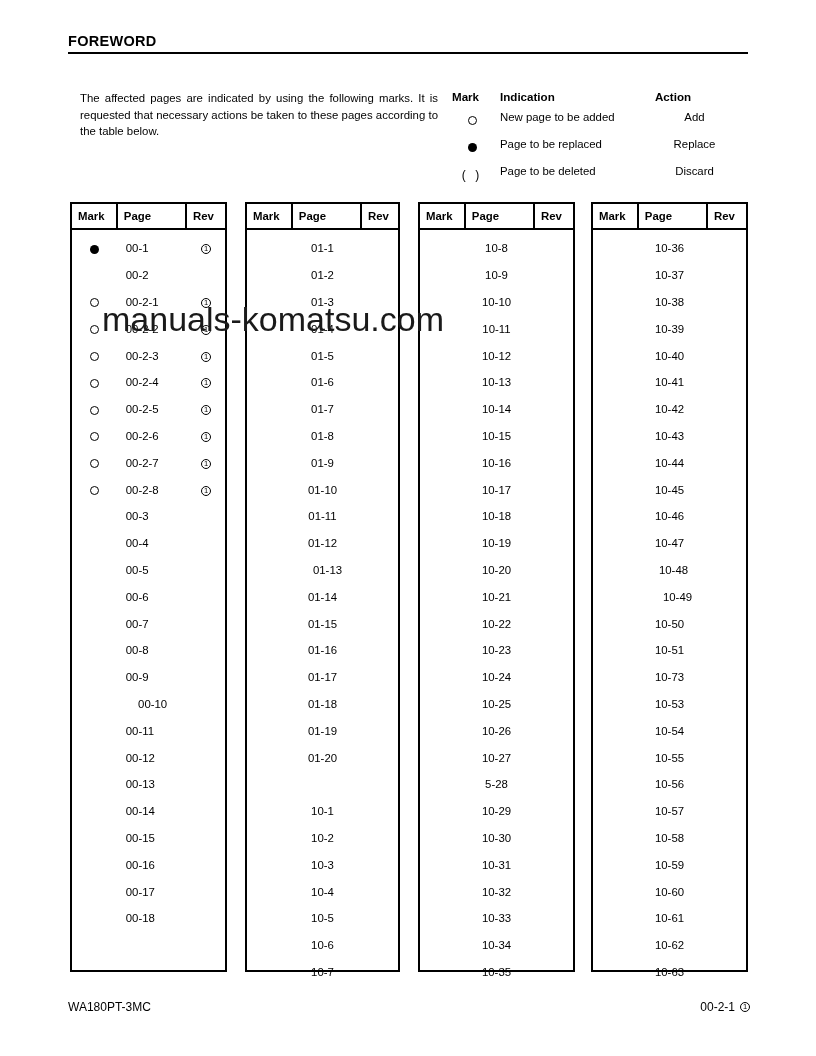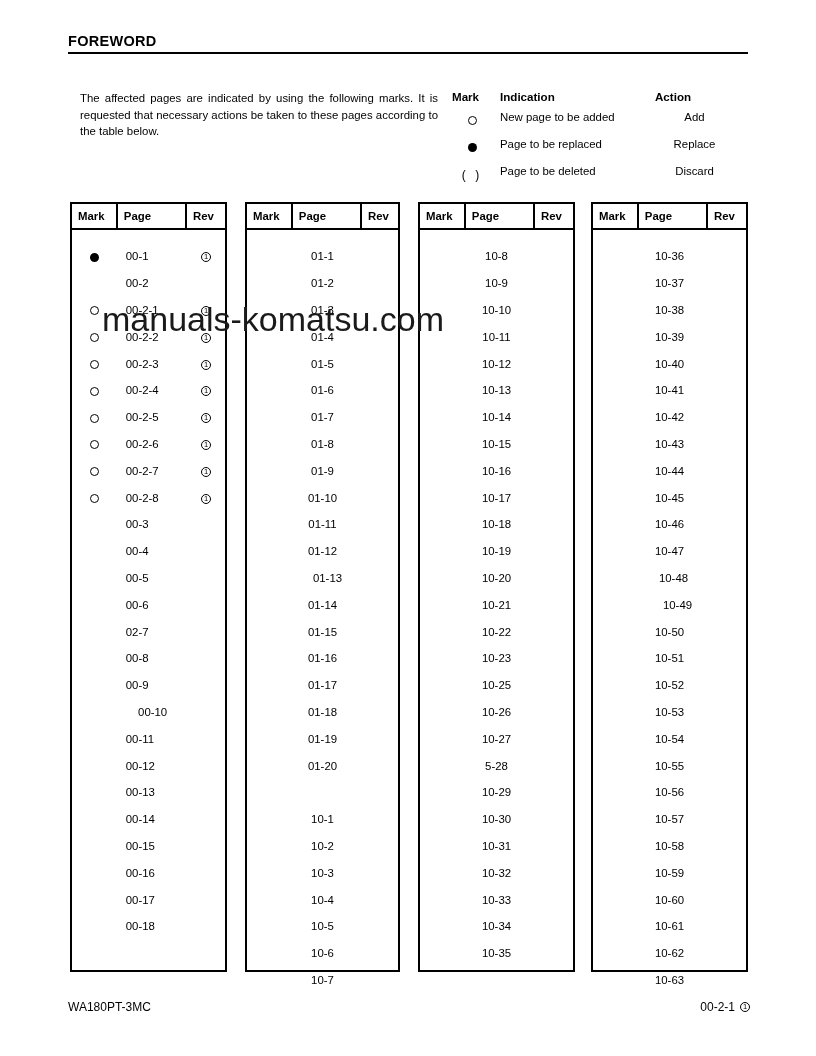--- a/index.html
+++ b/index.html
@@ -161,21 +161,21 @@
     display: flex;
     align-items: center;
     padding-left: 6px;
     box-sizing: border-box;
     height: 100%;
   }
   .th-mark { border-right: 2px solid #000; }
   .th-page { border-right: 2px solid #000; }
 
   .tbl-body {
-    padding-top: 13px;
+    padding-top: 5px;
   }
   .trow {
     display: flex;
     height: 26.8px;
     align-items: center;
     font-size: 11.4px;
     box-sizing: border-box;
   }
   .cell-mark {
     text-align: center;
@@ -338,21 +338,21 @@
             <div class="cell-page" style="width: 71px;">00-5</div>
             <div class="cell-rev" style="width: 39px;"></div>
           </div>
           <div class="trow">
             <div class="cell-mark" style="width: 47px;"></div>
             <div class="cell-page" style="width: 71px;">00-6</div>
             <div class="cell-rev" style="width: 39px;"></div>
           </div>
           <div class="trow">
             <div class="cell-mark" style="width: 47px;"></div>
-            <div class="cell-page" style="width: 71px;">02-7</div>
+            <div class="cell-page" style="width: 71px;">00-7</div>
             <div class="cell-rev" style="width: 39px;"></div>
           </div>
           <div class="trow">
             <div class="cell-mark" style="width: 47px;"></div>
             <div class="cell-page" style="width: 71px;">00-8</div>
             <div class="cell-rev" style="width: 39px;"></div>
           </div>
           <div class="trow">
             <div class="cell-mark" style="width: 47px;"></div>
             <div class="cell-page" style="width: 71px;">00-9</div>
@@ -547,20 +547,23 @@
           <div class="trow centered">
             <div class="cell-page" style="width: 157px; text-align: center; padding-left: 0px;">10-21</div>
           </div>
           <div class="trow centered">
             <div class="cell-page" style="width: 157px; text-align: center; padding-left: 0px;">10-22</div>
           </div>
           <div class="trow centered">
             <div class="cell-page" style="width: 157px; text-align: center; padding-left: 0px;">10-23</div>
           </div>
           <div class="trow centered">
+            <div class="cell-page" style="width: 157px; text-align: center; padding-left: 0px;">10-24</div>
+          </div>
+          <div class="trow centered">
             <div class="cell-page" style="width: 157px; text-align: center; padding-left: 0px;">10-25</div>
           </div>
           <div class="trow centered">
             <div class="cell-page" style="width: 157px; text-align: center; padding-left: 0px;">10-26</div>
           </div>
           <div class="trow centered">
             <div class="cell-page" style="width: 157px; text-align: center; padding-left: 0px;">10-27</div>
           </div>
           <div class="trow centered">
             <div class="cell-page" style="width: 157px; text-align: center; padding-left: 0px;">5-28</div>
@@ -637,21 +640,21 @@
           <div class="trow centered">
             <div class="cell-page" style="width: 157px; text-align: center; padding-left: 0px; margin-left: 16px;">10-49</div>
           </div>
           <div class="trow centered">
             <div class="cell-page" style="width: 157px; text-align: center; padding-left: 0px;">10-50</div>
           </div>
           <div class="trow centered">
             <div class="cell-page" style="width: 157px; text-align: center; padding-left: 0px;">10-51</div>
           </div>
           <div class="trow centered">
-            <div class="cell-page" style="width: 157px; text-align: center; padding-left: 0px;">10-52</div>
+            <div class="cell-page" style="width: 157px; text-align: center; padding-left: 0px;">10-73</div>
           </div>
           <div class="trow centered">
             <div class="cell-page" style="width: 157px; text-align: center; padding-left: 0px;">10-53</div>
           </div>
           <div class="trow centered">
             <div class="cell-page" style="width: 157px; text-align: center; padding-left: 0px;">10-54</div>
           </div>
           <div class="trow centered">
             <div class="cell-page" style="width: 157px; text-align: center; padding-left: 0px;">10-55</div>
           </div>

